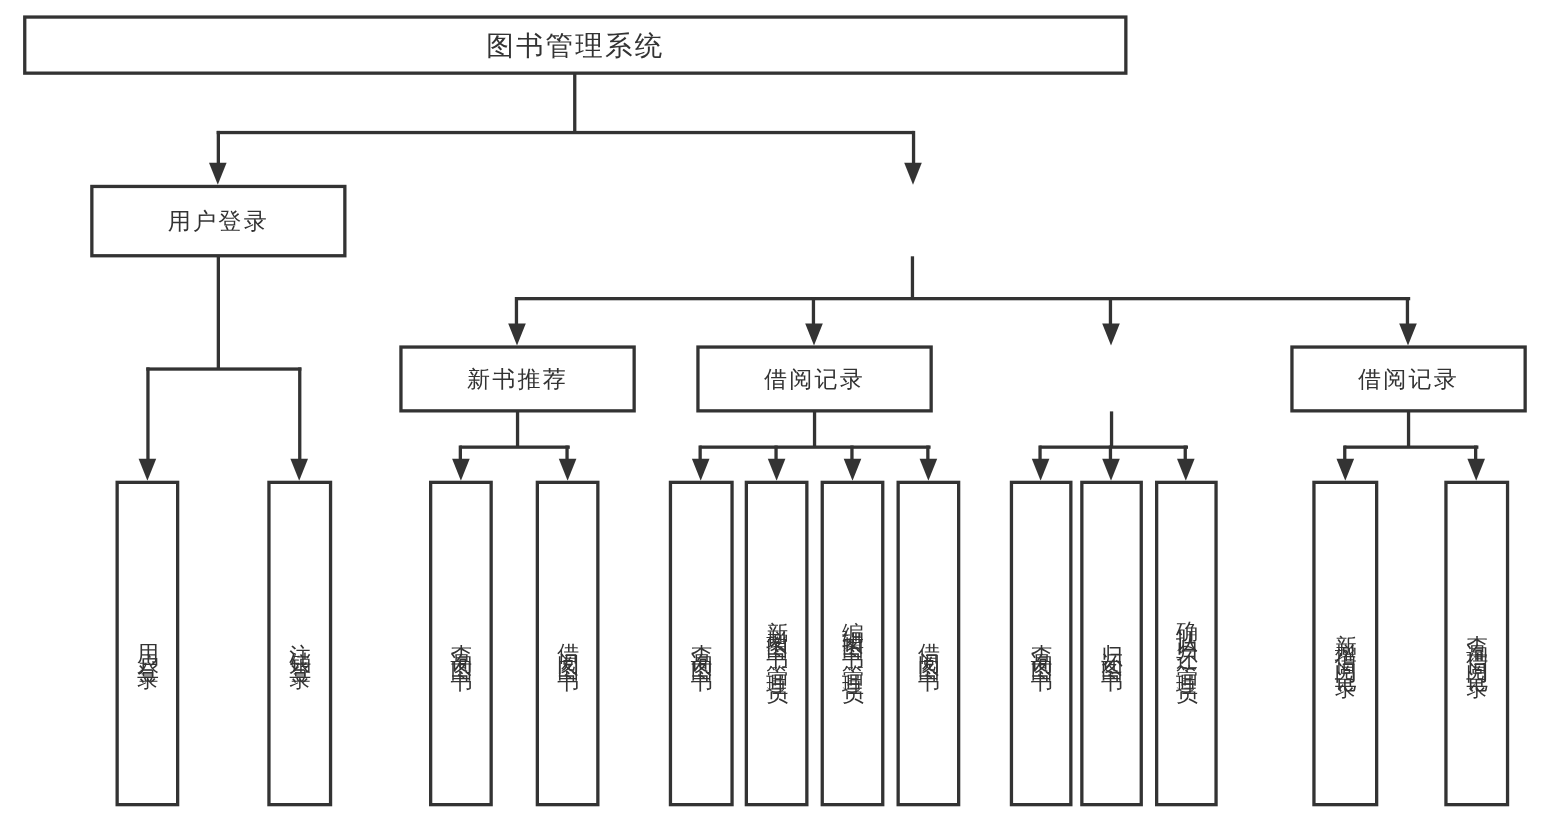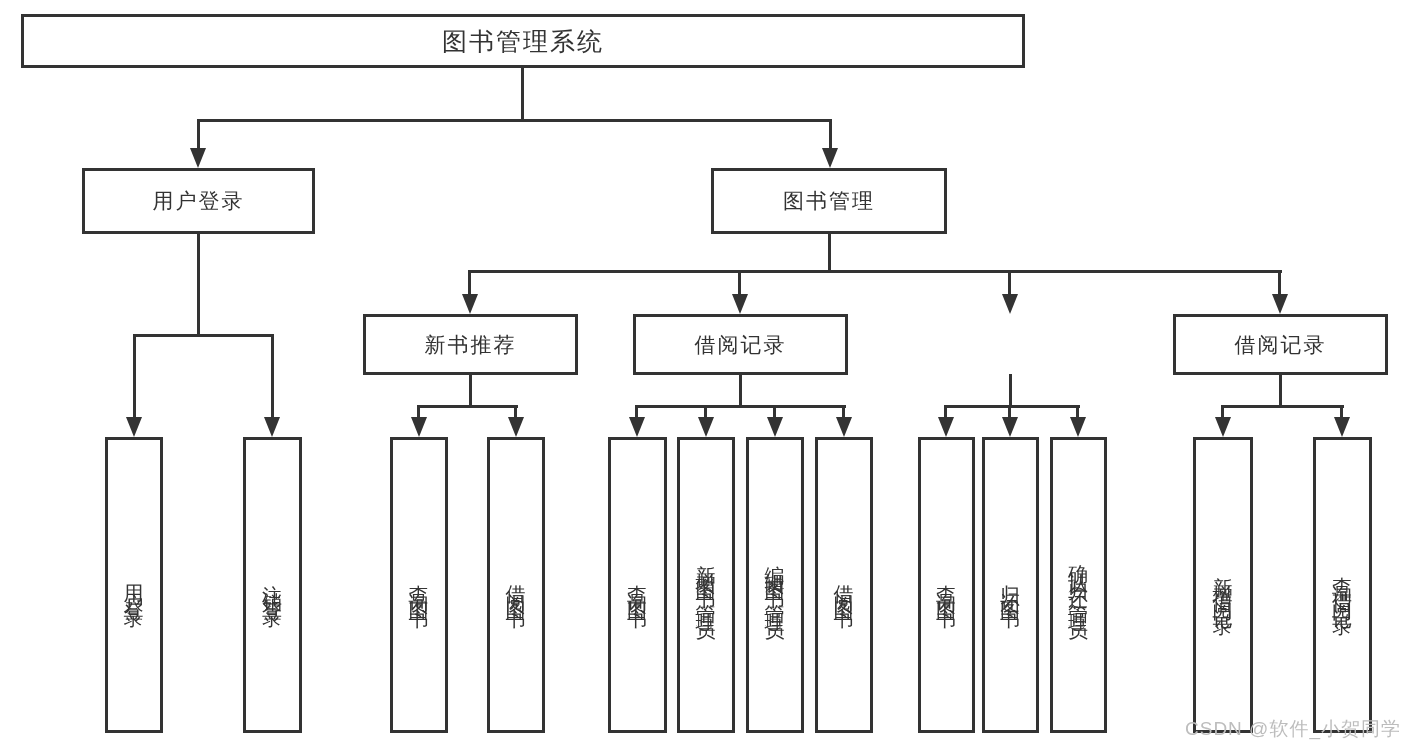--- a/index.html
+++ b/index.html
@@ -79,23 +79,20 @@
     <div class="hline" style="left:197px;top:119px;width:634px;"></div>
     <div class="vline" style="left:197px;top:119px;height:31px;"></div>
     <div class="arrowhead" style="left:190px;top:148px;"></div>
     <div class="vline" style="left:829px;top:119px;height:31px;"></div>
     <div class="arrowhead" style="left:822px;top:148px;"></div>
   </div>
 
   <div class="node node-l2-a node-h">
     <span>用户登录</span>
   </div>
-  <div class="node node-l2-b node-h">
-    <span>图书管理</span>
-  </div>
 
   <div>
     <div class="vline" style="left:197px;top:232px;height:104px;"></div>
     <div class="hline" style="left:133px;top:334px;width:141px;"></div>
     <div class="vline" style="left:133px;top:334px;height:85px;"></div>
     <div class="arrowhead" style="left:126px;top:417px;"></div>
     <div class="vline" style="left:271px;top:334px;height:85px;"></div>
     <div class="arrowhead" style="left:264px;top:417px;"></div>
   </div>
 
@@ -197,15 +194,14 @@
   <div class="node leaf" style="left:1050px;width:57px;">
     <span>确认归还（管理员）</span>
   </div>
   <div class="node leaf" style="left:1193px;width:60px;">
     <span>新增借阅记录</span>
   </div>
   <div class="node leaf" style="left:1313px;width:59px;">
     <span>查询借阅记录</span>
   </div>
 
-  <div class="watermark">CSDN @软件_小贺同学</div>
 
 </div>
 
 </body></html>

